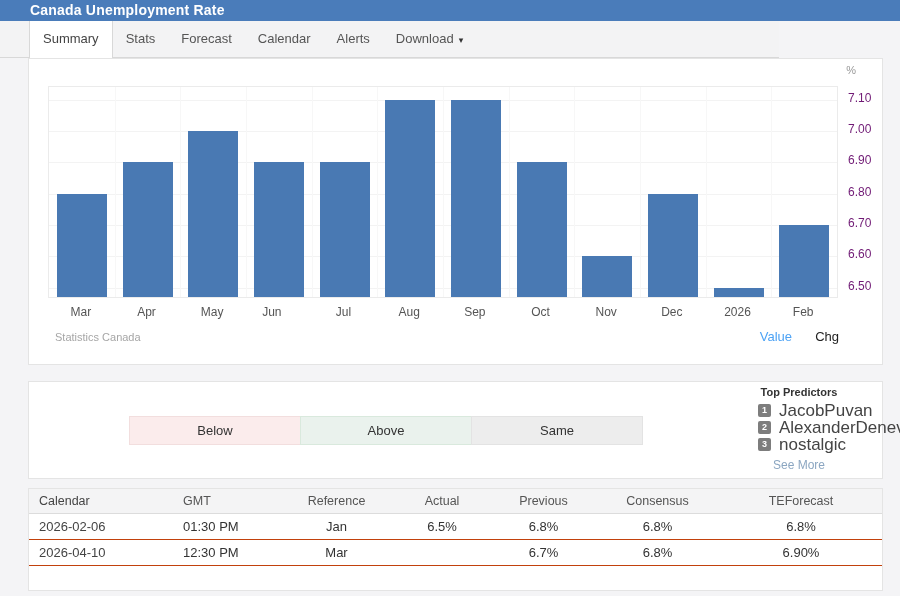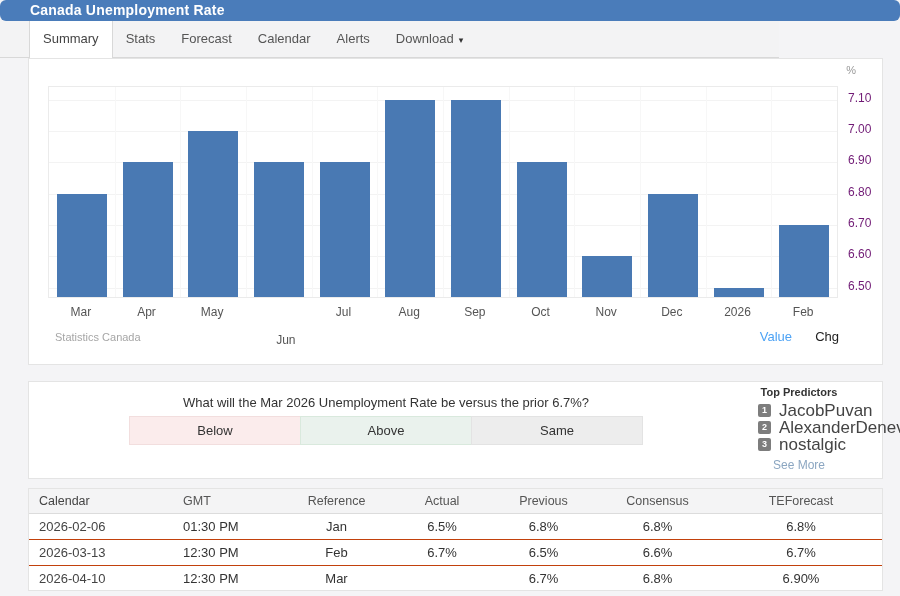--- a/index.html
+++ b/index.html
@@ -7,21 +7,20 @@
   body {
     position:relative; overflow:hidden;
     background:#f4f4f6;
     font-family:"Liberation Sans", sans-serif;
     color:#333;
   }
   
   .topbar {
     position:absolute; left:0; top:0; width:900px; height:21px;
     background:var(--header_bg,#4a7cba);
-    border-radius:6px;
   }
   .topbar .title {
     position:absolute; left:30px; top:0; line-height:21px;
     color:#fff; font-size:14px; font-weight:bold; letter-spacing:.2px;
   }
   
   .tabbar {
     position:absolute; left:0; top:21px; width:779px; height:37px;
     background:#f3f3f4; border-bottom:1px solid #d8d8d8;
     display:flex; align-items:stretch; padding-left:29px;
@@ -147,33 +146,32 @@
 <div class="ytick" style="top: 31.5px;">7.10</div>
     <div class="ytick" style="top: 62.9px;">7.00</div>
     <div class="ytick" style="top: 94.2px;">6.90</div>
     <div class="ytick" style="top: 125.6px;">6.80</div>
     <div class="ytick" style="top: 156.9px;">6.70</div>
     <div class="ytick" style="top: 188.3px;">6.60</div>
     <div class="ytick" style="top: 219.6px;">6.50</div>
     <div class="xtick" style="left: 19px; width: 65.7px;">Mar</div>
     <div class="xtick" style="left: 84.7px; width: 65.7px;">Apr</div>
     <div class="xtick" style="left: 150.3px; width: 65.7px;">May</div>
-    <div class="xtick" style="left: 224px; width: 65.7px; margin-top: 28px;">Jun</div>
+    <div class="xtick" style="left: 210px; width: 65.7px;">Jun</div>
     <div class="xtick" style="left: 281.7px; width: 65.7px;">Jul</div>
     <div class="xtick" style="left: 347.3px; width: 65.7px;">Aug</div>
     <div class="xtick" style="left: 413px; width: 65.7px;">Sep</div>
     <div class="xtick" style="left: 478.7px; width: 65.7px;">Oct</div>
     <div class="xtick" style="left: 544.3px; width: 65.7px;">Nov</div>
     <div class="xtick" style="left: 610px; width: 65.7px;">Dec</div>
     <div class="xtick" style="left: 675.7px; width: 65.7px;">2026</div>
     <div class="xtick" style="left: 741.3px; width: 65.7px;">Feb</div>
   </div>
 
 <div class="card predict-card">
-  <div class="question">What will the Mar 2026 Unemployment Rate be versus the prior 6.7%?</div>
   <div class="options" id="options">
       <div class="opt opt-0">Below</div>
       <div class="opt opt-2">Above</div>
       <div class="opt opt-1">Same</div>
     </div>
   <div class="predictors">
     <div class="ptitle">Top Predictors</div>
     <div id="predictor-list">
         <div class="prow">
           <span class="badge">1</span>
@@ -209,29 +207,20 @@
         <tr>
           <td class="c0">2026-02-06</td>
           <td class="c1">01:30 PM</td>
           <td class="c2">Jan</td>
           <td class="c3">6.5%</td>
           <td class="c4">6.8%</td>
           <td class="c5">6.8%</td>
           <td class="c6">6.8%</td>
         </tr>
         <tr>
-          <td class="c0">2026-03-13</td>
-          <td class="c1">12:30 PM</td>
-          <td class="c2">Feb</td>
-          <td class="c3">6.7%</td>
-          <td class="c4">6.5%</td>
-          <td class="c5">6.6%</td>
-          <td class="c6">6.7%</td>
-        </tr>
-        <tr>
           <td class="c0">2026-04-10</td>
           <td class="c1">12:30 PM</td>
           <td class="c2">Mar</td>
           <td class="c3"></td>
           <td class="c4">6.7%</td>
           <td class="c5">6.8%</td>
           <td class="c6">6.90%</td>
         </tr>
       </tbody>
   </table>

